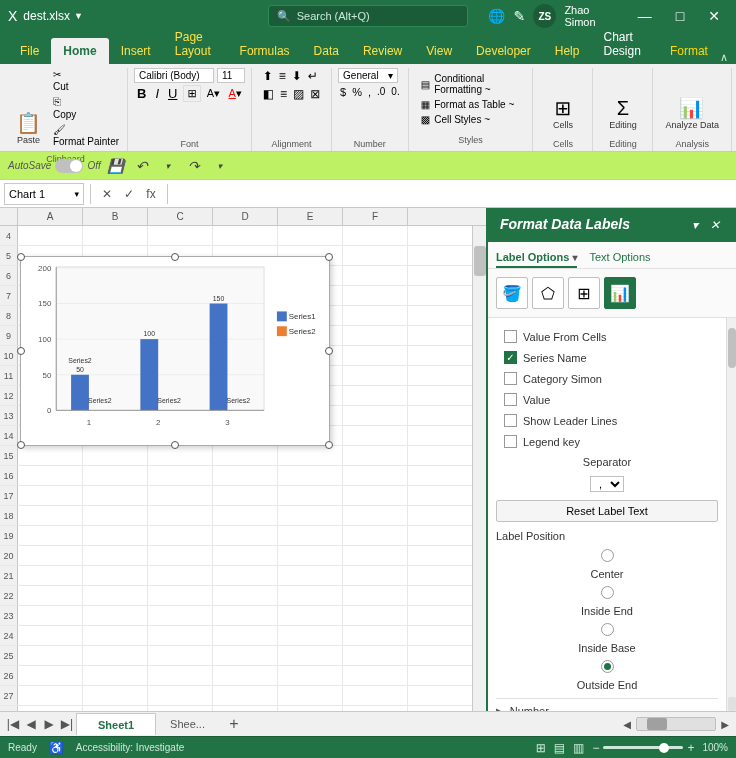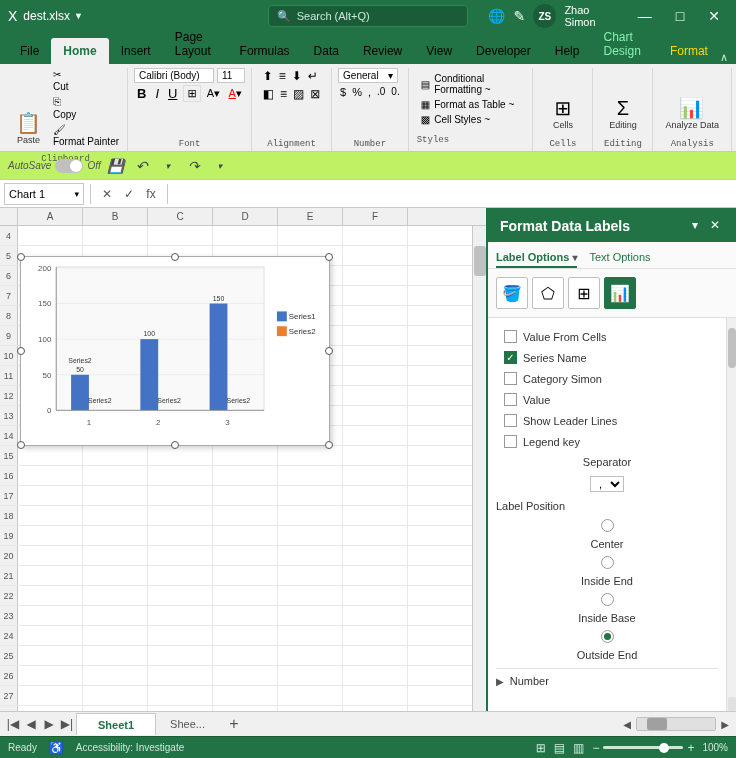--- a/index.html
+++ b/index.html
@@ -44,21 +44,21 @@
     .ribbon-tabs {
       background: #217346;
       height: 32px;
       display: flex;
       align-items: flex-end;
       padding: 0 8px;
     }
     .ribbon-tab {
       padding: 6px 12px;
       font-size: 12px;
-      color: #000000;
+      color: #fde047;
       cursor: pointer;
       border-radius: 3px 3px 0 0;
     }
     .ribbon-tab.active { background: #f0f0f0; color: #217346; font-weight: 600; }
     .ribbon-tab.special { color: #ffd700; }
 
     
     .ribbon {
       background: #f0f0f0;
       border-bottom: 1px solid #c8c8c8;
@@ -79,21 +79,21 @@
       display: flex;
       align-items: flex-end;
       gap: 4px;
       flex: 1;
       padding-bottom: 4px;
     }
     .ribbon-group-label {
       font-size: 9px;
       color: #555;
       padding: 2px 0;
-      font-family: Liberation Mono, monospace;
+      text-align: center;
     }
     .ribbon-btn {
       display: flex;
       flex-direction: column;
       align-items: center;
       gap: 2px;
       padding: 3px 6px;
       cursor: pointer;
       border-radius: 2px;
       min-width: 36px;
@@ -281,22 +281,23 @@
       border-left: 2px solid #217346;
       display: flex;
       flex-direction: column;
       overflow: hidden;
     }
     .panel-header {
       background: #217346;
       color: white;
       padding: 8px 12px;
       display: flex;
-      align-items: flex-end;
+      align-items: flex-start;
       justify-content: space-between;
+      font-style: italic;
     }
     .panel-title { font-size: 14px; font-weight: 600; }
     .panel-controls { display: flex; gap: 4px; }
     .panel-ctrl-btn {
       color: white;
       cursor: pointer;
       padding: 2px 4px;
       font-size: 12px;
     }
     .panel-tabs {
@@ -585,21 +586,21 @@
   <div class="ribbon-tab">File</div>
   <div class="ribbon-tab active">Home</div>
   <div class="ribbon-tab">Insert</div>
   <div class="ribbon-tab">Page Layout</div>
   <div class="ribbon-tab">Formulas</div>
   <div class="ribbon-tab">Data</div>
   <div class="ribbon-tab">Review</div>
   <div class="ribbon-tab">View</div>
   <div class="ribbon-tab">Developer</div>
   <div class="ribbon-tab">Help</div>
-  <div class="ribbon-tab special" style="color:#86efac;">Chart Design</div>
+  <div class="ribbon-tab special" style="color:#ffffff;">Chart Design</div>
   <div class="ribbon-tab special" style="color:#ffd700;">Format</div>
   <div style="margin-left:auto;display:flex;align-items:center;">
     <span style="color:#cce8d8;font-size:11px;cursor:pointer;">∧</span>
   </div>
 </div>
 
 <div class="ribbon">
 
   <div class="ribbon-group">
     <div class="ribbon-group-content">
@@ -1136,20 +1137,21 @@
         <div class="separator-row">
           <span class="sep-label">Separator</span>
           <select class="sep-select">
             <option>,</option>
             <option>;</option>
             <option> </option>
             <option>|</option>
           </select>
         </div>
 
+        <button class="reset-btn">Reset Label Text</button>
 
         <div class="section-label">Label Position</div>
         <div class="radio-row">
           <div class="radio"></div>
           <span>Center</span>
         </div>
         <div class="radio-row">
           <div class="radio"></div>
           <span>Inside End</span>
         </div>

